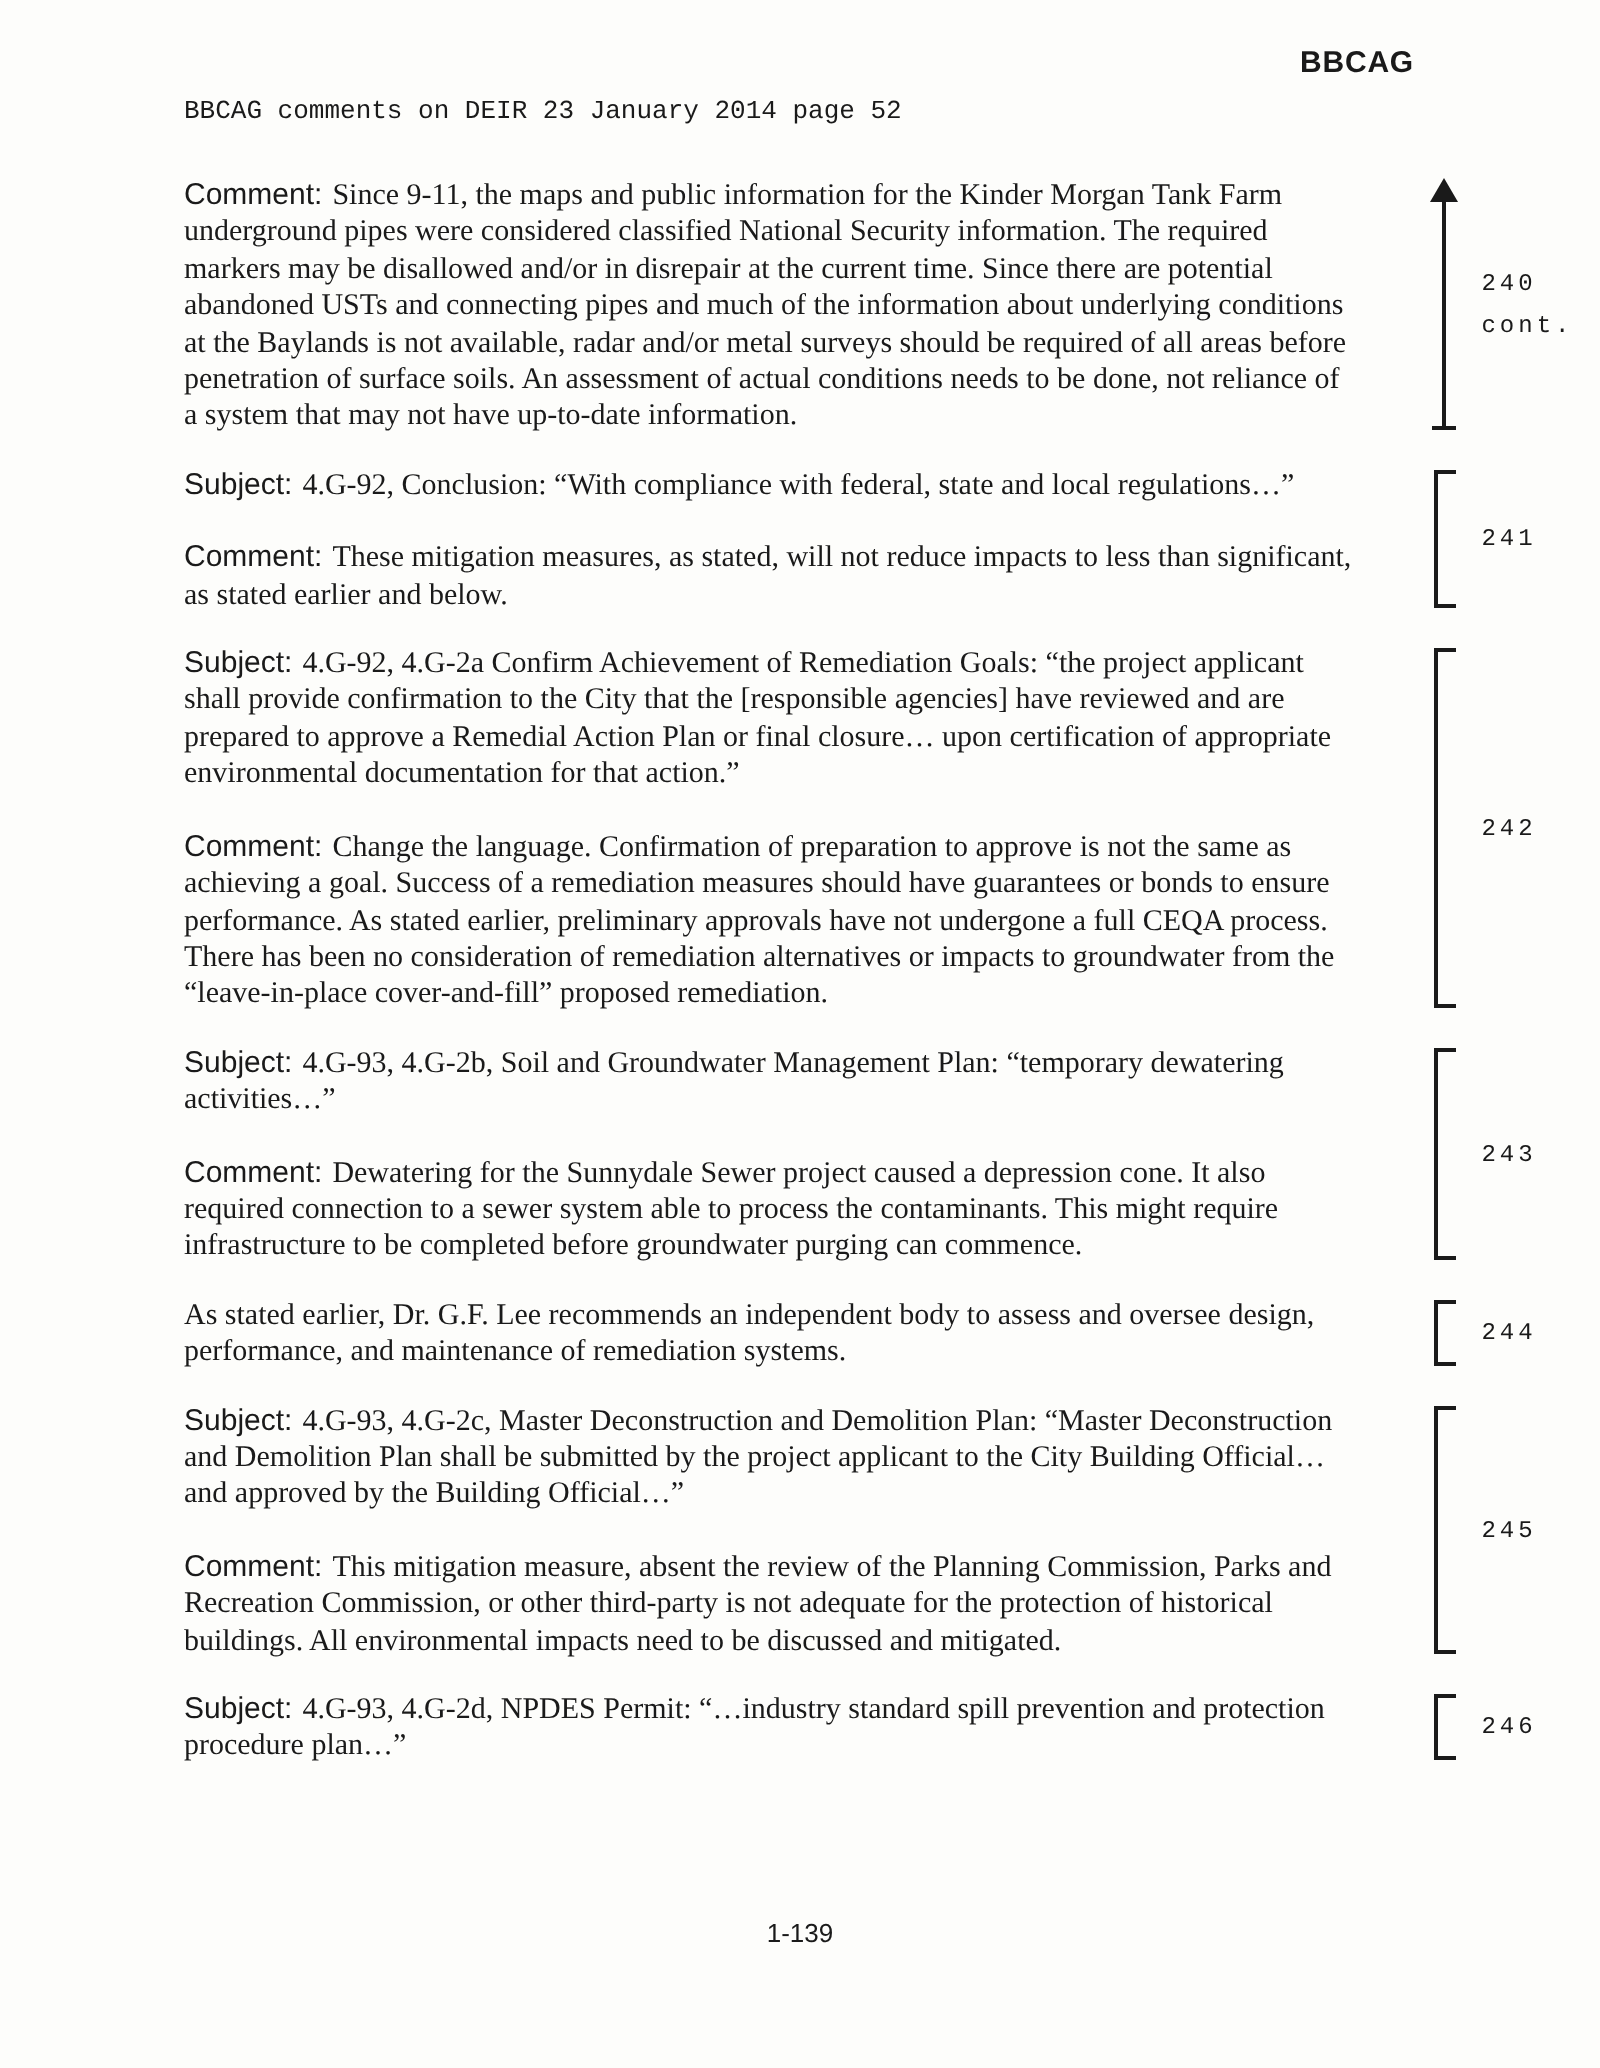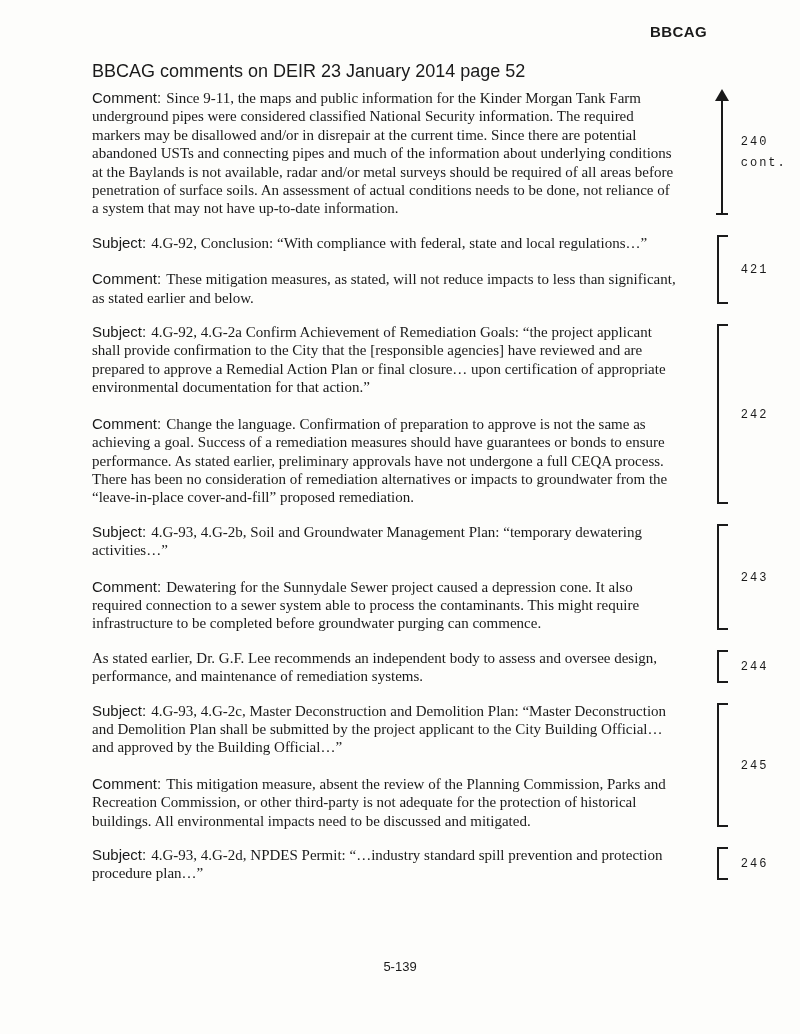--- a/index.html
+++ b/index.html
@@ -15,23 +15,23 @@
     font-family:"Liberation Serif",serif;
     overflow:hidden;
   }
   
   .letterhead{
     position:absolute;top:23px;right:93px;
     font-family:"Liberation Sans",sans-serif;
     font-weight:700;font-size:15px;letter-spacing:.4px;
   }
   .header-line{
-    position:absolute;top:61px;left:92px;
-    font-family:Liberation Sans, sans-serif;
-    font-size:18px;
+    position:absolute;top:48px;left:92px;
+    font-family:Liberation Mono, monospace;
+    font-size:13px;
   }
   
   .content{
     position:absolute;top:89px;left:92px;width:700px;
   }
   .sec{
     display:flex;
     margin-bottom:16px;
     gap:22px;
   }
@@ -123,21 +123,21 @@
 
   <p class="para"><span class="plabel">Comment:</span><span class="ptext"><span class="run">These mitigation measures, as stated, will not reduce impacts to less than significant, as stated earlier and below.</span></span></p>
 </div>
     <div class="sec-marker">
       <div class="bracket">
 
         <i class="cap top"></i>
         <i class="stem"></i>
         <i class="cap bot"></i>
       </div>
-      <div class="mnum">421</div>
+      <div class="mnum">241</div>
     </div>
   </section>
 
   <section class="sec">
     <div class="sec-text">
   <p class="para"><span class="plabel">Subject:</span><span class="ptext"><span class="run">4.G-92, 4.G-2a Confirm Achievement of Remediation Goals: </span><span class="run i">“the project applicant shall provide confirmation to the City that the  [responsible agencies] have reviewed and are prepared to approve a Remedial Action Plan or final closure… upon certification of appropriate environmental documentation for that action.”</span></span></p>
 
   <p class="para"><span class="plabel">Comment:</span><span class="ptext"><span class="run">Change the language. Confirmation of preparation to approve is not the same as achieving a goal.  Success of a remediation measures should have guarantees or bonds to ensure performance. As stated earlier, preliminary approvals have not undergone a full CEQA process. There has been no consideration of remediation alternatives or impacts to groundwater from the “leave-in-place cover-and-fill” proposed remediation.</span></span></p>
 </div>
     <div class="sec-marker">
@@ -210,14 +210,14 @@
 
         <i class="cap top"></i>
         <i class="stem"></i>
         <i class="cap bot"></i>
       </div>
       <div class="mnum">246</div>
     </div>
   </section>
 </main>
 
-  <div class="footer">5-139</div>
+  <div class="footer">1-139</div>
 </div>
 
 </body></html>

